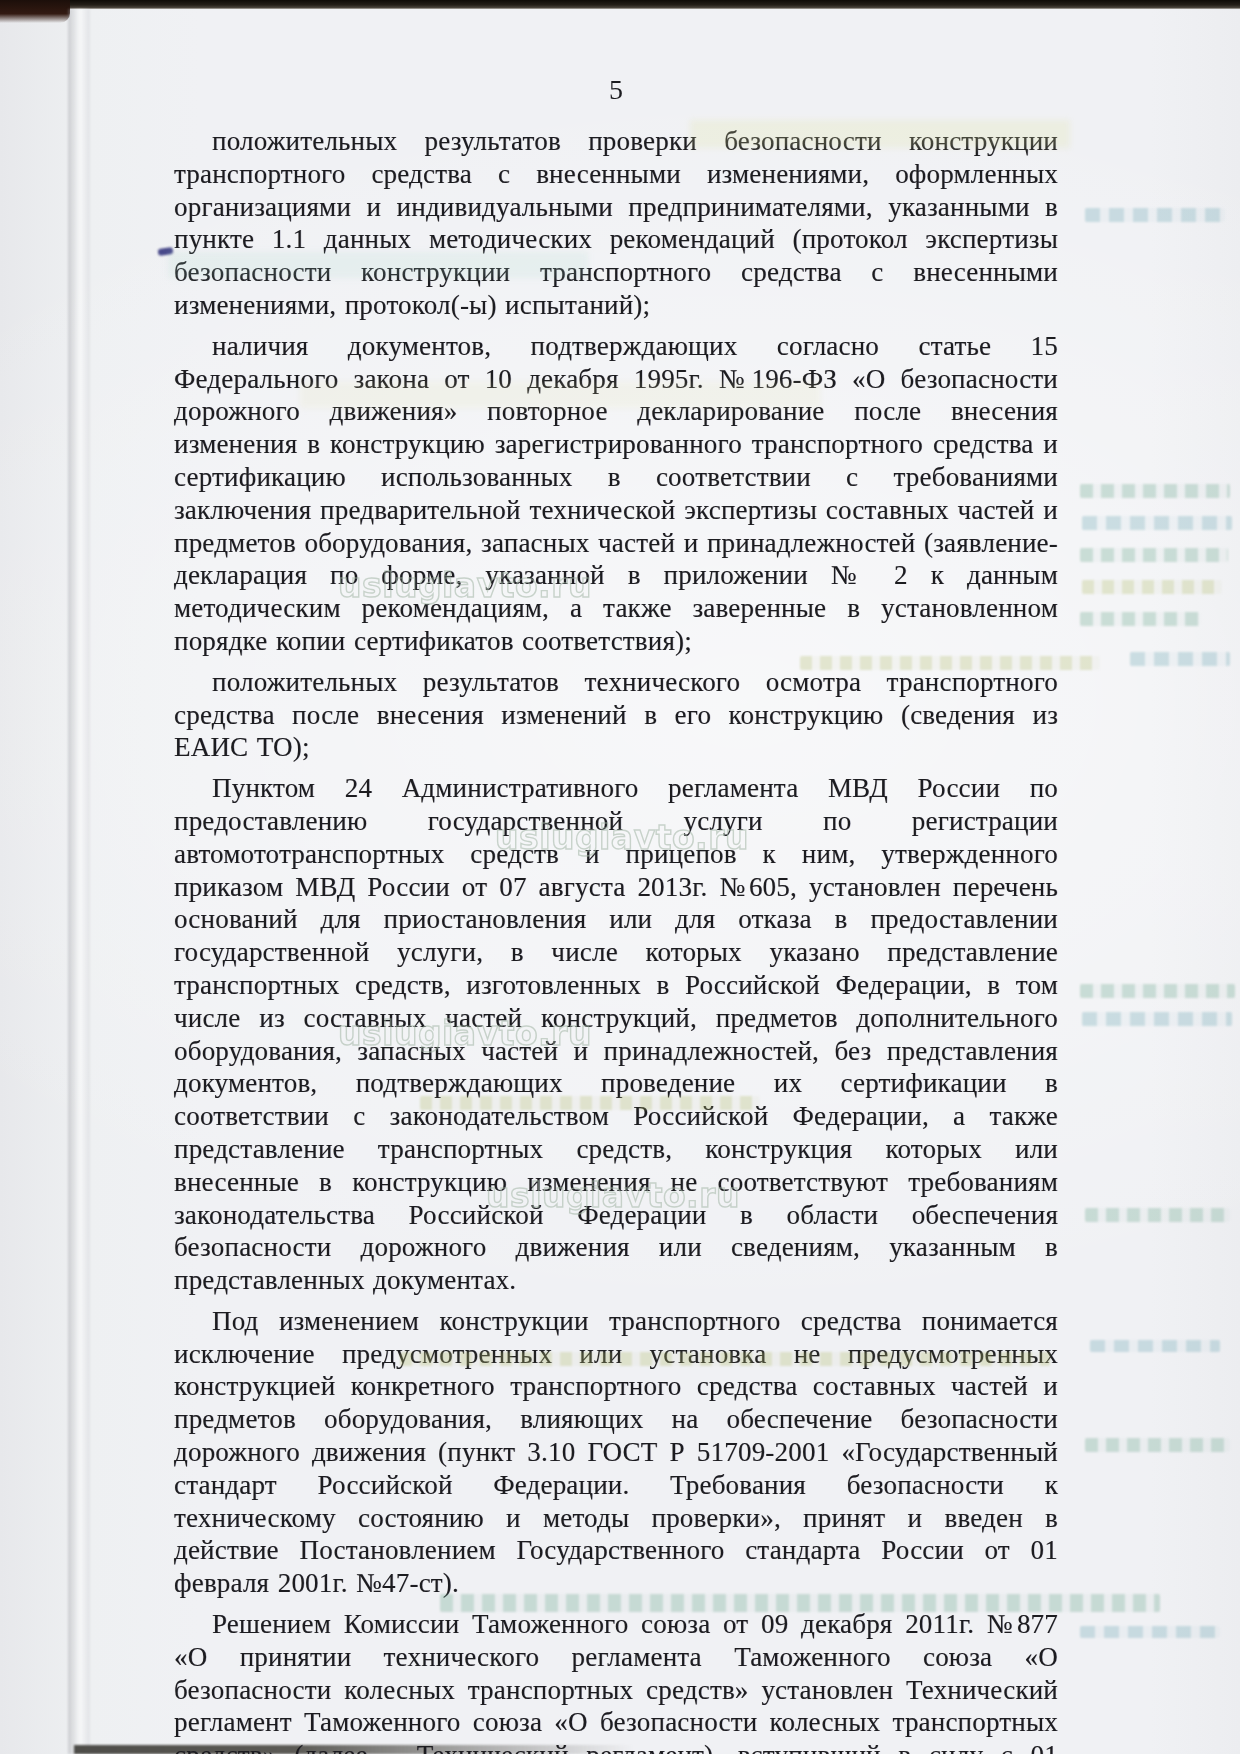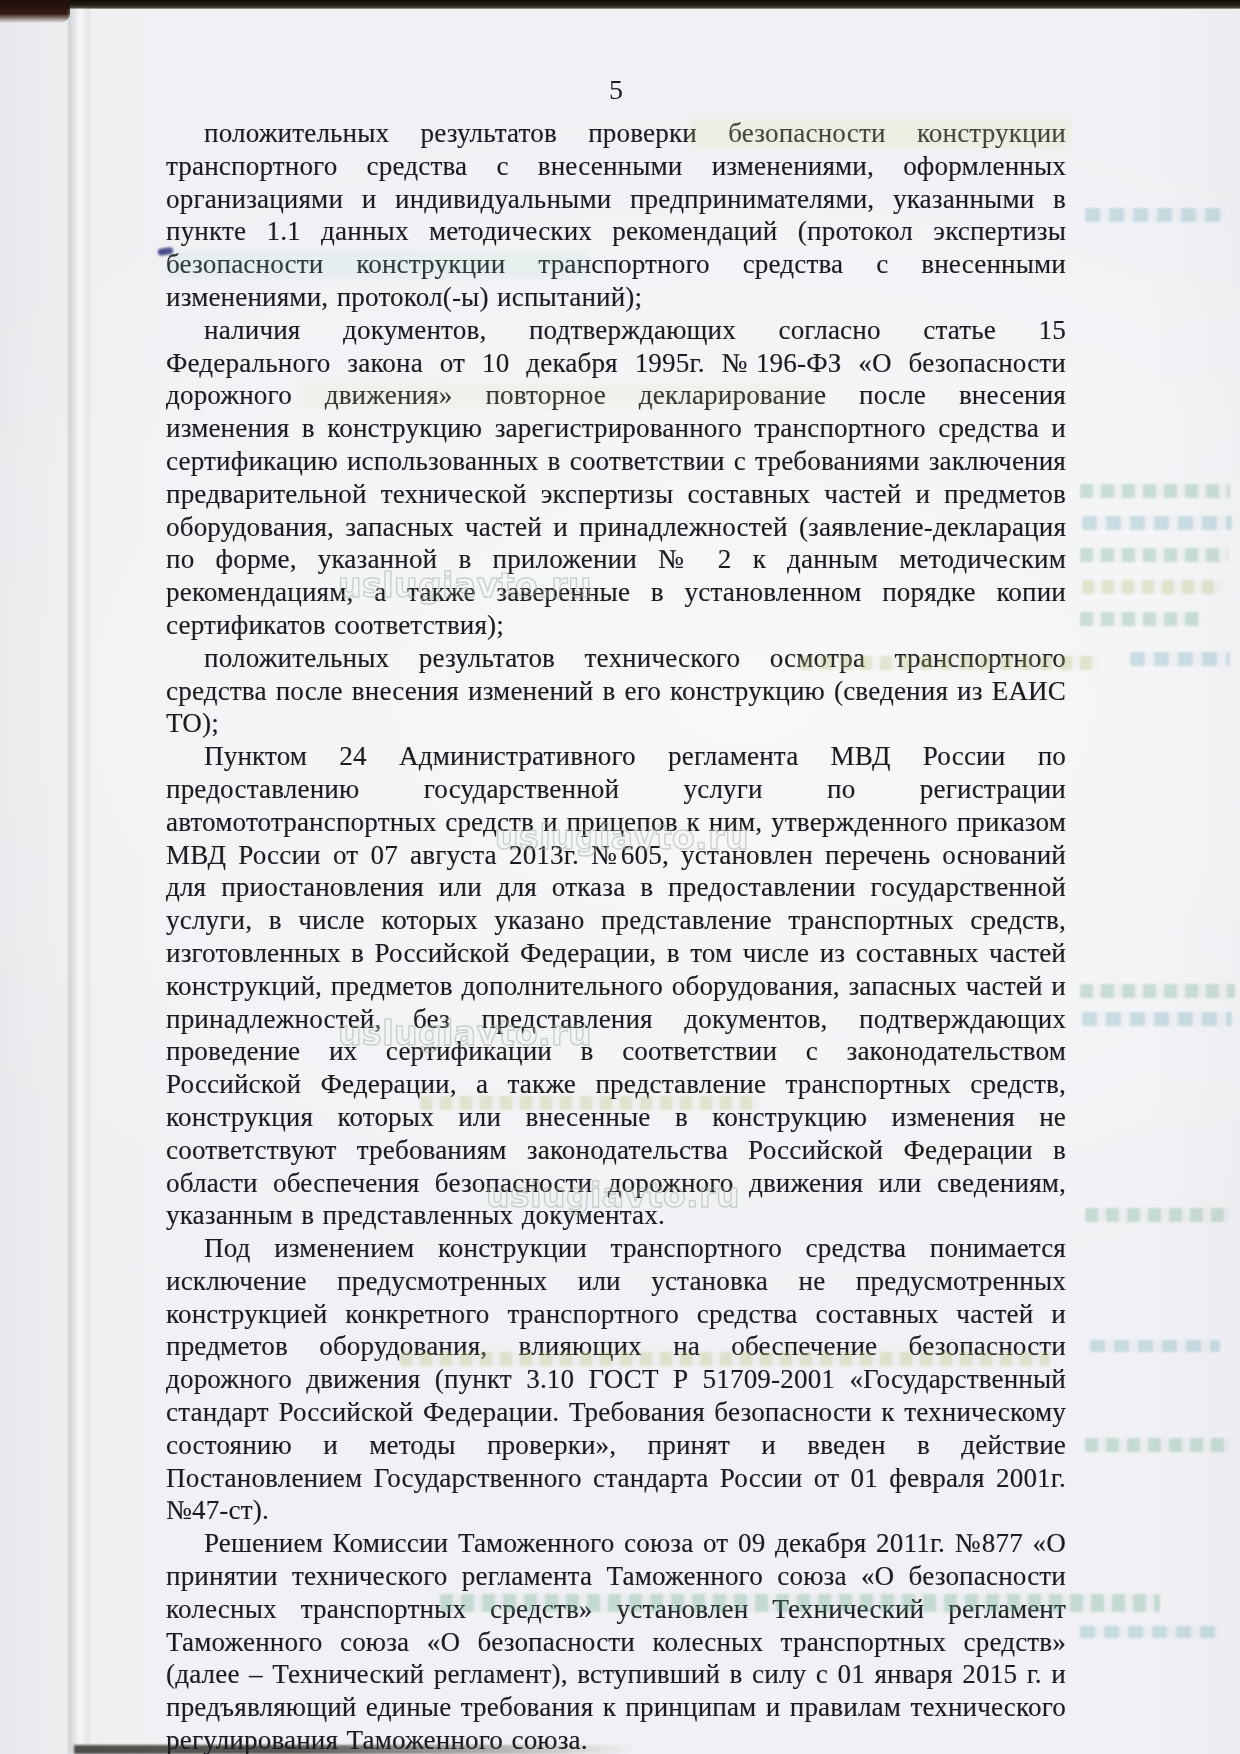--- a/index.html
+++ b/index.html
@@ -45,21 +45,21 @@
     position:absolute;left:166px;top:74px;width:900px;
     text-align:center;font-size:28px;color:var(--ink);
   }
   .text-block{
     position:absolute;left:166px;top:117px;width:900px;
     font-size:27px;line-height:32.8px;color:var(--ink);
     text-align:justify;
     letter-spacing:0.2px;word-spacing:1.5px;
     text-shadow:0.5px 0.4px 0.6px rgba(30,30,80,0.28), -0.4px -0.2px 0.5px rgba(120,90,20,0.12);
   }
-  .text-block p{margin:0;text-indent:38px;}
+  .text-block p{margin:8px;text-indent:38px;}
   .wm{
     position:absolute;
     font-family:"DejaVu Sans","Liberation Sans",sans-serif;
     font-size:33px;font-weight:bold;letter-spacing:0.5px;
     color:transparent;
     -webkit-text-stroke:1.4px var(--wm-color);
     text-stroke:1.4px var(--wm-color);
     opacity:0.55;filter:blur(0.35px);
     white-space:nowrap;
   }

